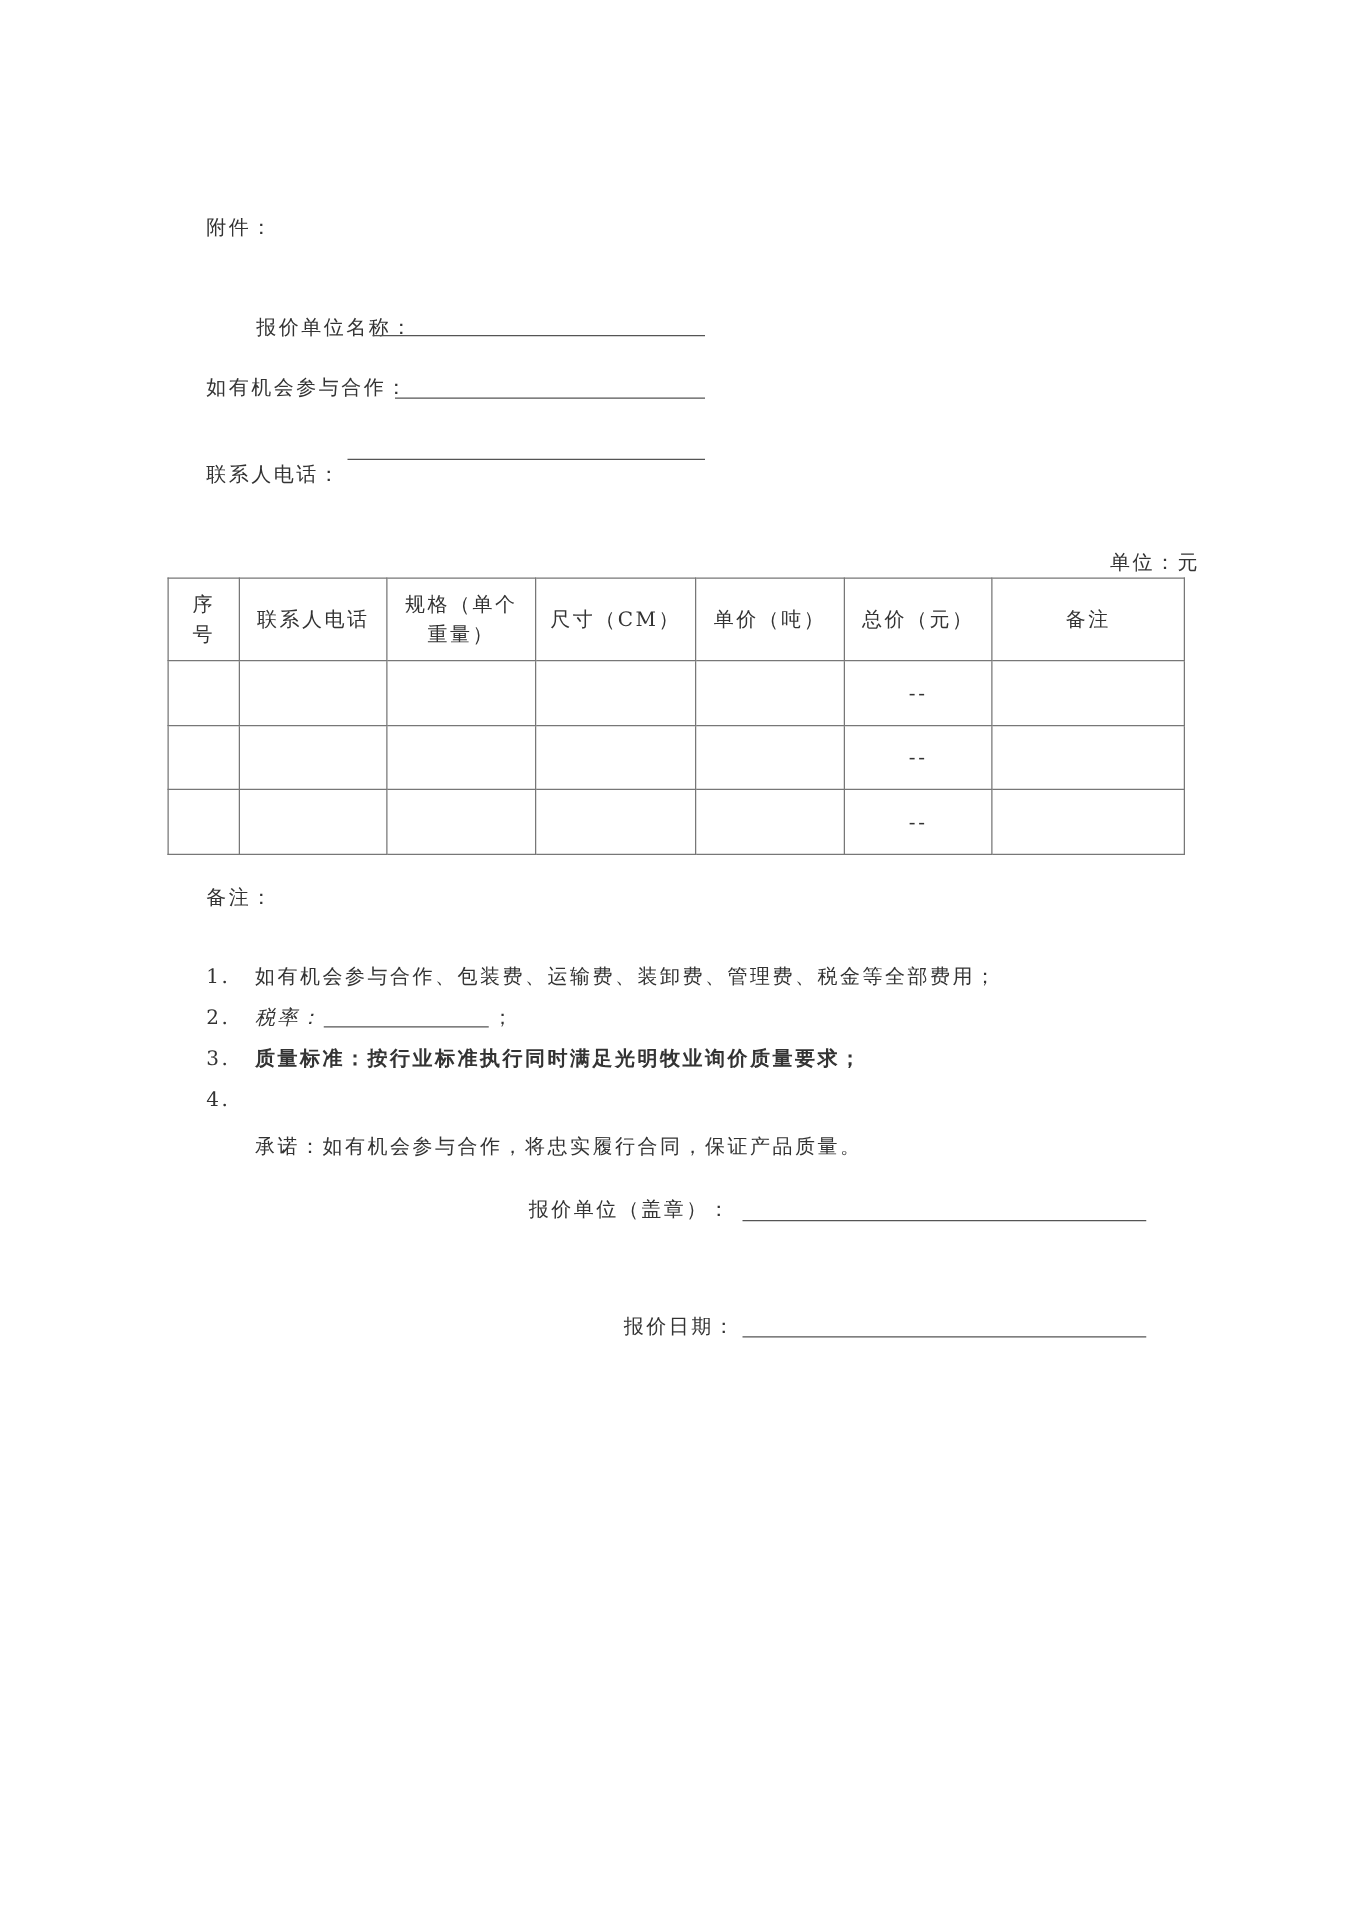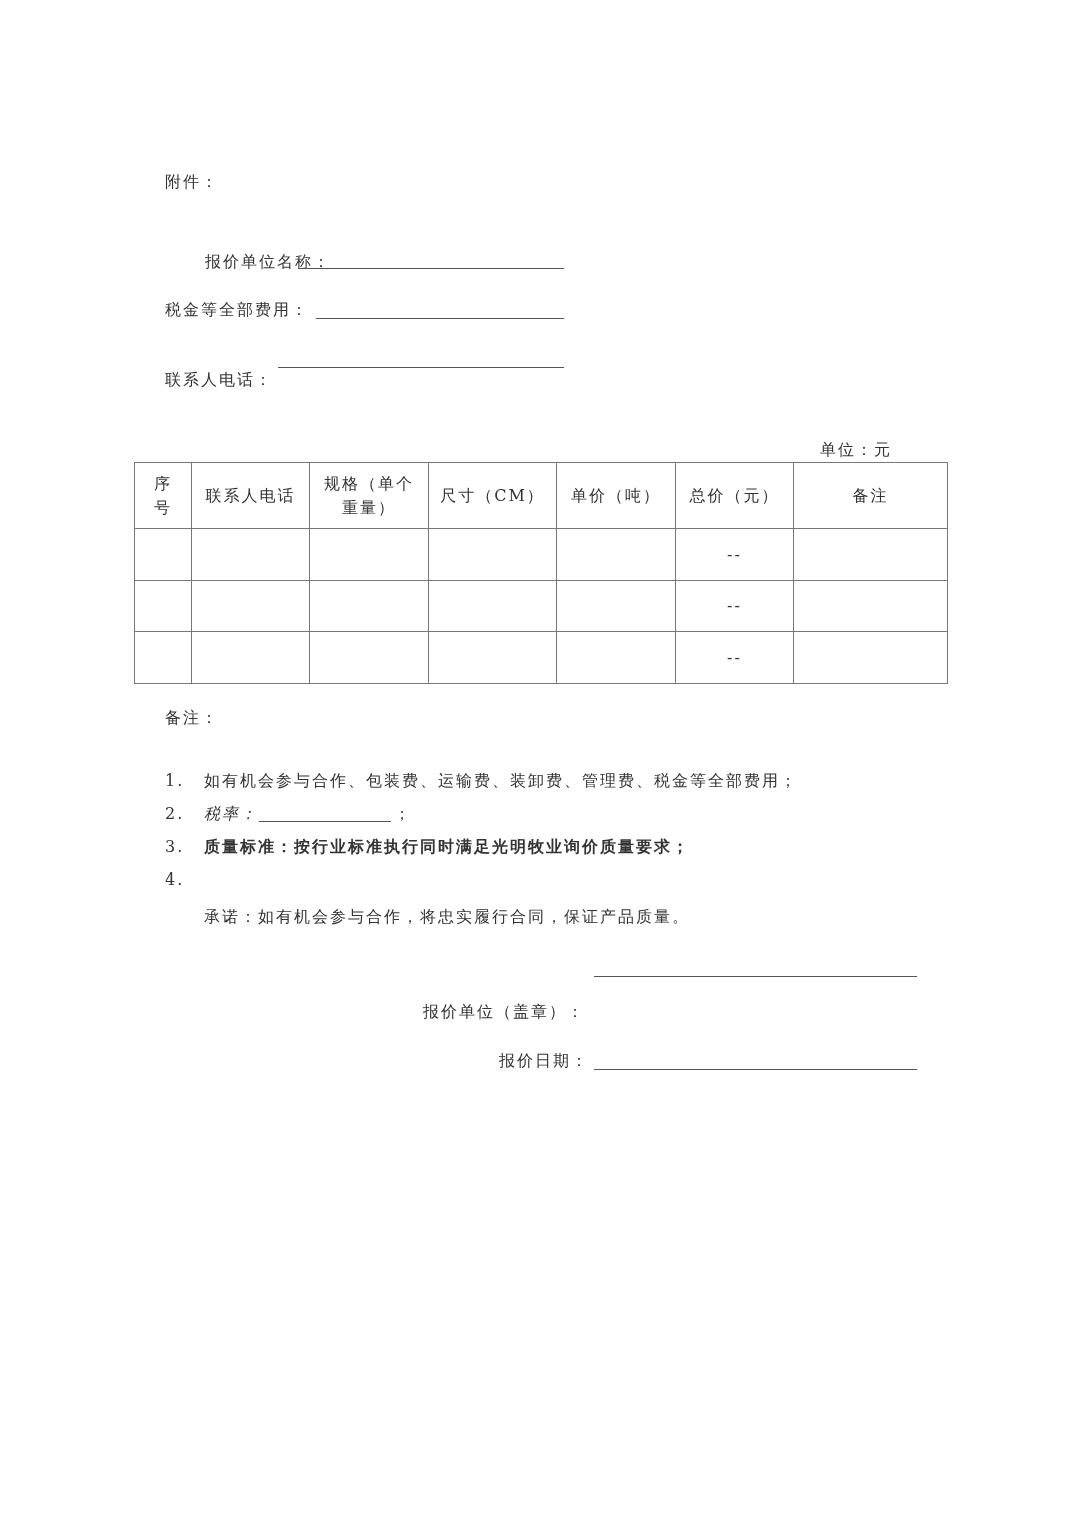--- a/index.html
+++ b/index.html
@@ -14,27 +14,27 @@
   .dash { letter-spacing: 0; color: #555; font-size: 14px; }
 </style>
 </head>
 <body>
 
 <div class="abs txt" style="left:165px; top:172px;">附件：</div>
 
 <div class="abs txt" style="left:165px; top:252px;margin-left:40px;">报价单位名称：</div>
 <div class="line" style="left:298px; top:268px; width:266px;"></div>
 
-<div class="abs txt" style="left:165px; top:300px;">税金等全部费用：</div>
+<div class="abs txt" style="left:165px; top:300px;">如有机会参与合作：</div>
 <div class="line" style="left:316px; top:318px; width:248px;"></div>
 
 <div class="abs txt" style="left:165px; top:350px;margin-top:20px;">联系人电话：</div>
 <div class="line" style="left:278px; top:367px; width:286px;"></div>
 
-<div class="abs txt" style="left:820px; top:440px;">单位：元</div>
+<div class="abs txt" style="left:888px; top:440px;">单位：元</div>
 
 <table class="quote">
   <colgroup>
     <col style="width:57px">
       <col style="width:118px">
       <col style="width:119px">
       <col style="width:128px">
     <col style="width:119px">
       <col style="width:118px">
       <col style="width:154px">
@@ -94,17 +94,17 @@
 <div class="abs txt" style="left:204px; top:804px;font-style:italic;">税率：</div>
 <div class="line" style="left:259px; top:821px; width:132px;"></div>
 <div class="abs txt" style="left:394px; top:804px;">；</div>
 
 <div class="abs txt" style="left:165px; top:837px;">3.</div>
 <div class="abs txt" style="left:204px; top:837px;font-weight:bold;">质量标准：按行业标准执行同时满足光明牧业询价质量要求；</div>
 
 <div class="abs txt" style="left:165px; top:870px;">4.</div>
 <div class="abs txt" style="left:204px; top:908px;font-family:Liberation Mono, monospace;">承诺：如有机会参与合作，将忠实履行合同，保证产品质量。</div>
 
-<div class="abs txt" style="left:423px; top:1002px;">报价单位（盖章）：</div>
+<div class="abs txt" style="left:423px; top:958px;">报价单位（盖章）：</div>
 <div class="line" style="left:594px; top:976px; width:323px;"></div>
 
 <div class="abs txt" style="left:499px; top:1051px;">报价日期：</div>
 <div class="line" style="left:594px; top:1069px; width:323px;"></div>
 
 </body></html>

